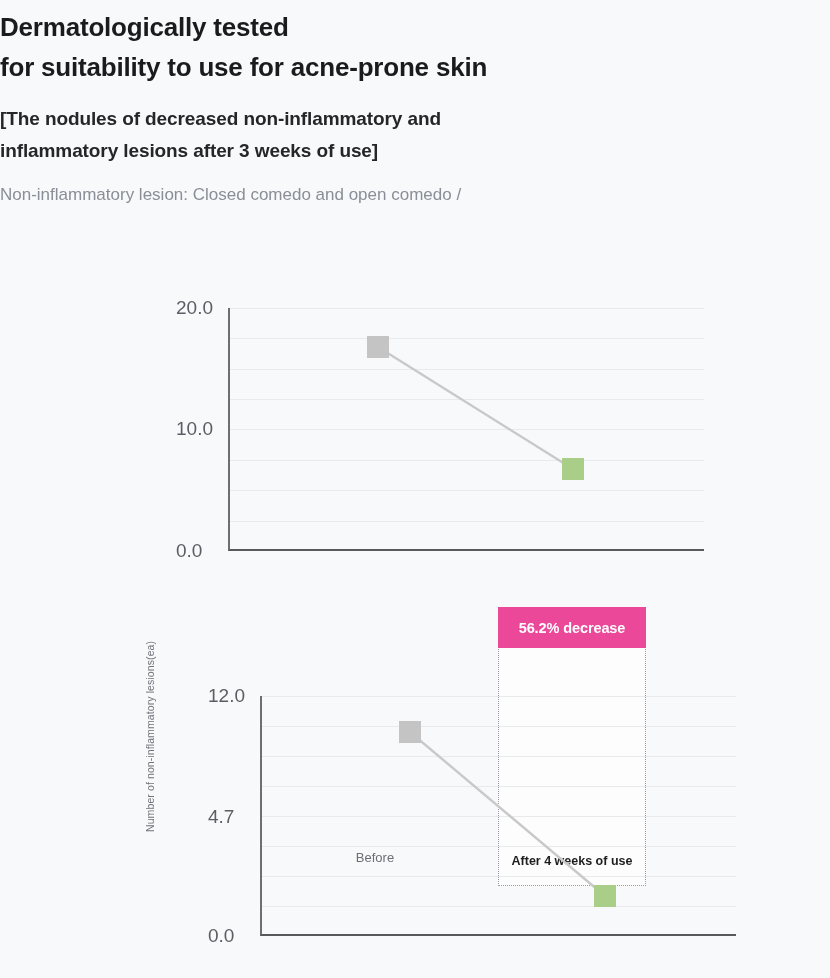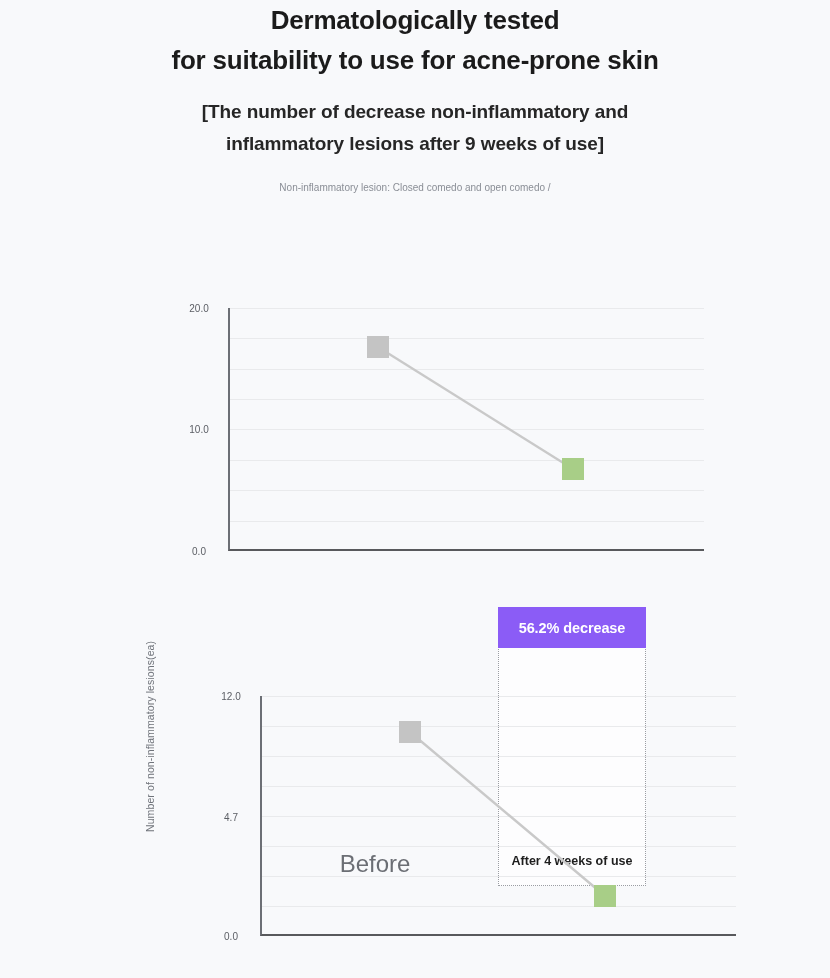--- a/index.html
+++ b/index.html
@@ -13,42 +13,42 @@
   }
 
   .page {
     position: relative;
     width: 830px;
     height: 978px;
     background: #f8f9fb;
   }
 
   
-  .header { padding-top: 0; text-align: center; }
+  .header { padding-top: 7px; }
 
   .title {
     font-size: 26px;
     font-weight: 700;
     color: #1b1b1b;
     line-height: 40px;
     letter-spacing: -0.2px;
   }
 
   .subtitle {
     margin-top: 16px;
     font-size: 19px;
     font-weight: 600;
     color: #262626;
     line-height: 32px;
     letter-spacing: -0.1px;
   }
 
   .note {
     margin-top: 16px;
-    font-size: 10px;
+    font-size: 17px;
     font-weight: 400;
     color: #8a8e96;
     line-height: 24px;
   }
 
   
   .chart-block { position: absolute; left: 0; width: 830px; }
   #chart-1 { top: 282px; height: 340px; }
   #chart-2 { top: 670px; height: 308px; margin-left: 32px; }
 
@@ -84,22 +84,22 @@
     width: 100%;
     height: 1px;
     background: #e9eaec;
   }
 
   
   .ytick {
     position: absolute;
     right: 0;
     width: 46px;
-    text-align: center;
-    font-size: 10px;
+    text-align: left;
+    font-size: 19px;
     color: #5b5e64;
     transform: translateY(-50%);
   }
   .ytick-wrap { position: absolute; left: 172px; top: 0; width: 50px; height: 100%; }
 
   
   .marker {
     position: absolute;
     width: 22px;
     height: 22px;
@@ -114,36 +114,36 @@
   .highlight-box {
     position: absolute;
     border: 1px dotted #9a9da3;
     background: #fdfdfe;
   }
   #chart-1 .highlight-box { left: 498px; top: 325px; width: 148px; height: 279px; }
 
   
   .callout {
     position: absolute;
-    background: #8b5cf6;
+    background: #ec4899;
     color: #ffffff;
     font-size: 14.5px;
     font-weight: 700;
     letter-spacing: -0.1px;
     display: flex;
     align-items: center;
     justify-content: center;
   }
   #chart-1 .callout { left: 498px; top: 325px; width: 148px; height: 41px; }
 
   
   .xlabel-before {
     position: absolute;
     text-align: center;
-    font-size: 24px;
+    font-size: 13px;
     color: #6b6e74;
   }
   #chart-1 .xlabel-before { left: 300px; top: 568px; width: 150px; }
 
   .xlabel-after {
     position: absolute;
     text-align: center;
     font-size: 12.5px;
     font-weight: 700;
     color: #1e1e1e;
@@ -154,22 +154,22 @@
 <body>
 
 <div class="page">
 
   <div class="header">
     <div class="title">
       <div>Dermatologically tested</div>
       <div>for suitability to use for acne-prone skin</div>
     </div>
     <div class="subtitle">
-      <div>[The number of decrease non-inflammatory and</div>
-      <div>inflammatory lesions after 9 weeks of use]</div>
+      <div>[The nodules of decreased non-inflammatory and</div>
+      <div>inflammatory lesions after 3 weeks of use]</div>
     </div>
     <div class="note">
       <div>Non-inflammatory lesion: Closed comedo and open comedo /</div>
     </div>
   </div>
 
   <div class="chart-block" id="chart-1">
     <div class="chart-inner">
 
       <div class="y-axis-title">Number of non-inflammatory lesions(ea)</div>

